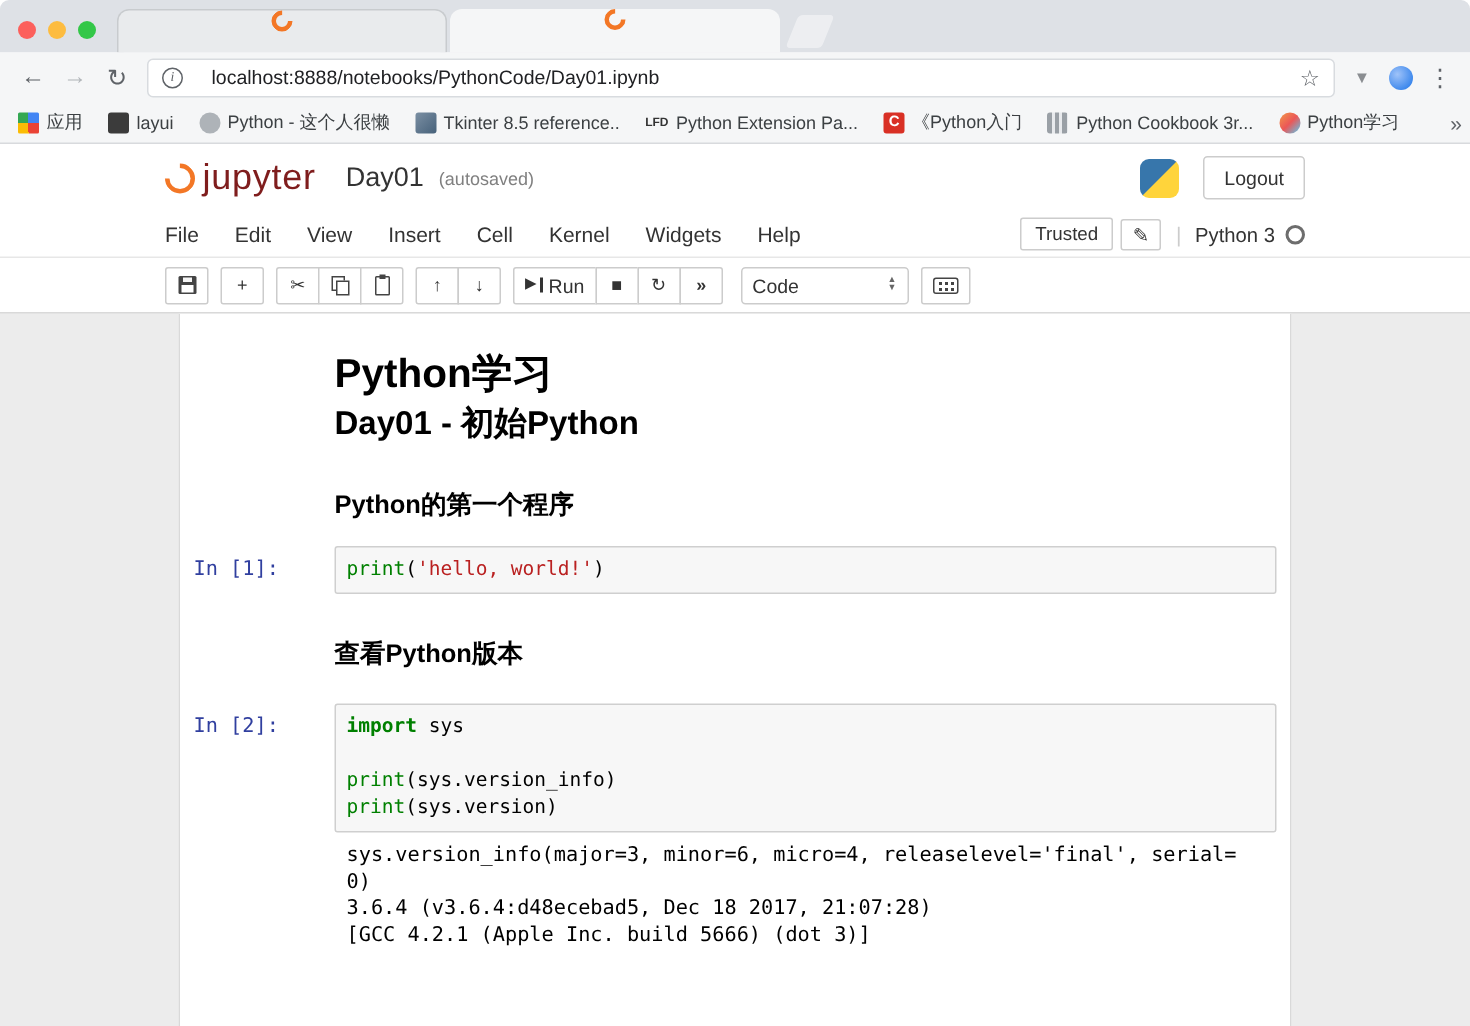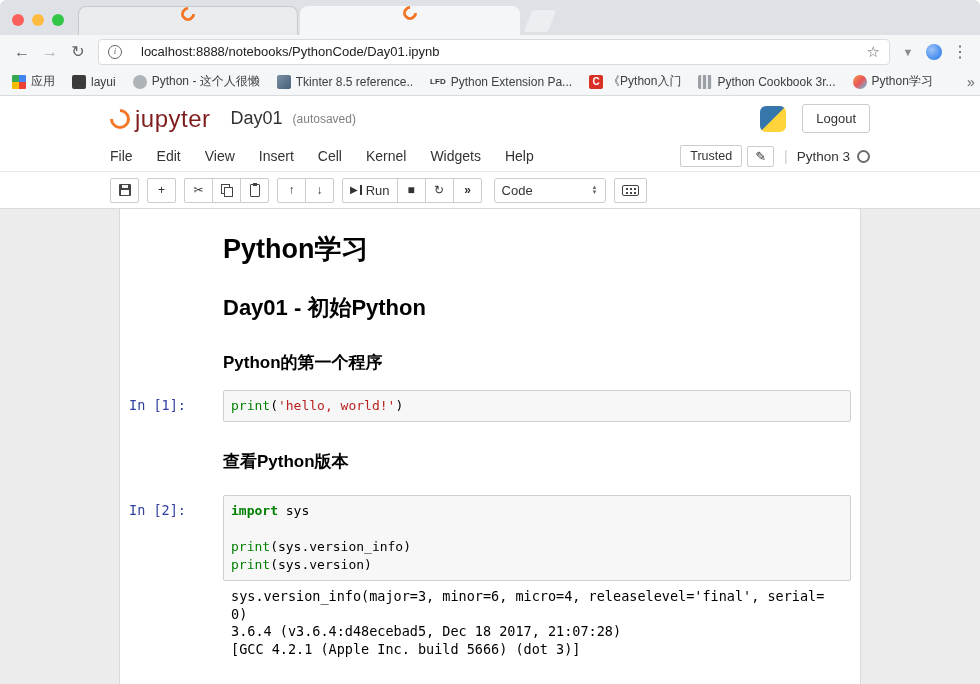--- a/index.html
+++ b/index.html
@@ -92,21 +92,21 @@
   .icon-kbd::before { content:""; position:absolute; left:3px; top:2px; width:2px; height:2px; background:#444; box-shadow:4px 0 #444,8px 0 #444,0 4px #444,4px 4px #444,8px 4px #444; }
   .cellsel { height:25px; width:112px; border:1px solid #CCC; border-radius:3px; background:#fff; display:flex; align-items:center; padding:0 7px; font-size:13px; color:#333; margin-left:4px; }
   .cellsel-lbl { flex:1; }
   .selarrows { display:flex; flex-direction:column; font-size:6px; color:#666; line-height:5px; }
 
   
   .nbarea { flex:1; background:#ECECEC; border-top:1px solid #D9D9D9; overflow:hidden; }
   .nbpage { width:742px; margin:0 auto; min-height:100%; background:#fff; border-left:1px solid #D9D9D9; border-right:1px solid #D9D9D9; padding:14px 9px 0; }
   .md { margin-left:94px; font-weight:bold; color:#000; }
   h1.md { font-size:27px; margin-top:8px; }
-  h2.md { font-size:22px; margin-top:26px; }
+  h2.md { font-size:22px; }
   h3.md { font-size:17px; margin-top:28px; }
   .coderow { display:flex; align-items:flex-start; }
   .mt1 { margin-top:16px; } .mt2 { margin-top:22px; }
   .prompt { width:94px; flex:none; padding-right:9px; padding-top:7px; color:#303F9F; font-family:"DejaVu Sans Mono","Liberation Mono",monospace; font-size:13.5px; }
   .codebox { flex:1; border:1px solid #CFCFCF; background:#F7F7F7; border-radius:2px; padding:6px 7px; font-family:"DejaVu Sans Mono","Liberation Mono",monospace; font-size:13px; line-height:1.38; color:#000; }
   .tok-kw { color:#008000; font-weight:bold; }
   .tok-fn { color:#008000; }
   .tok-str { color:#BA2121; }
   .outrow { display:flex; margin-top:9px; }
   .outrow .prompt { visibility:hidden; padding-top:0; }

